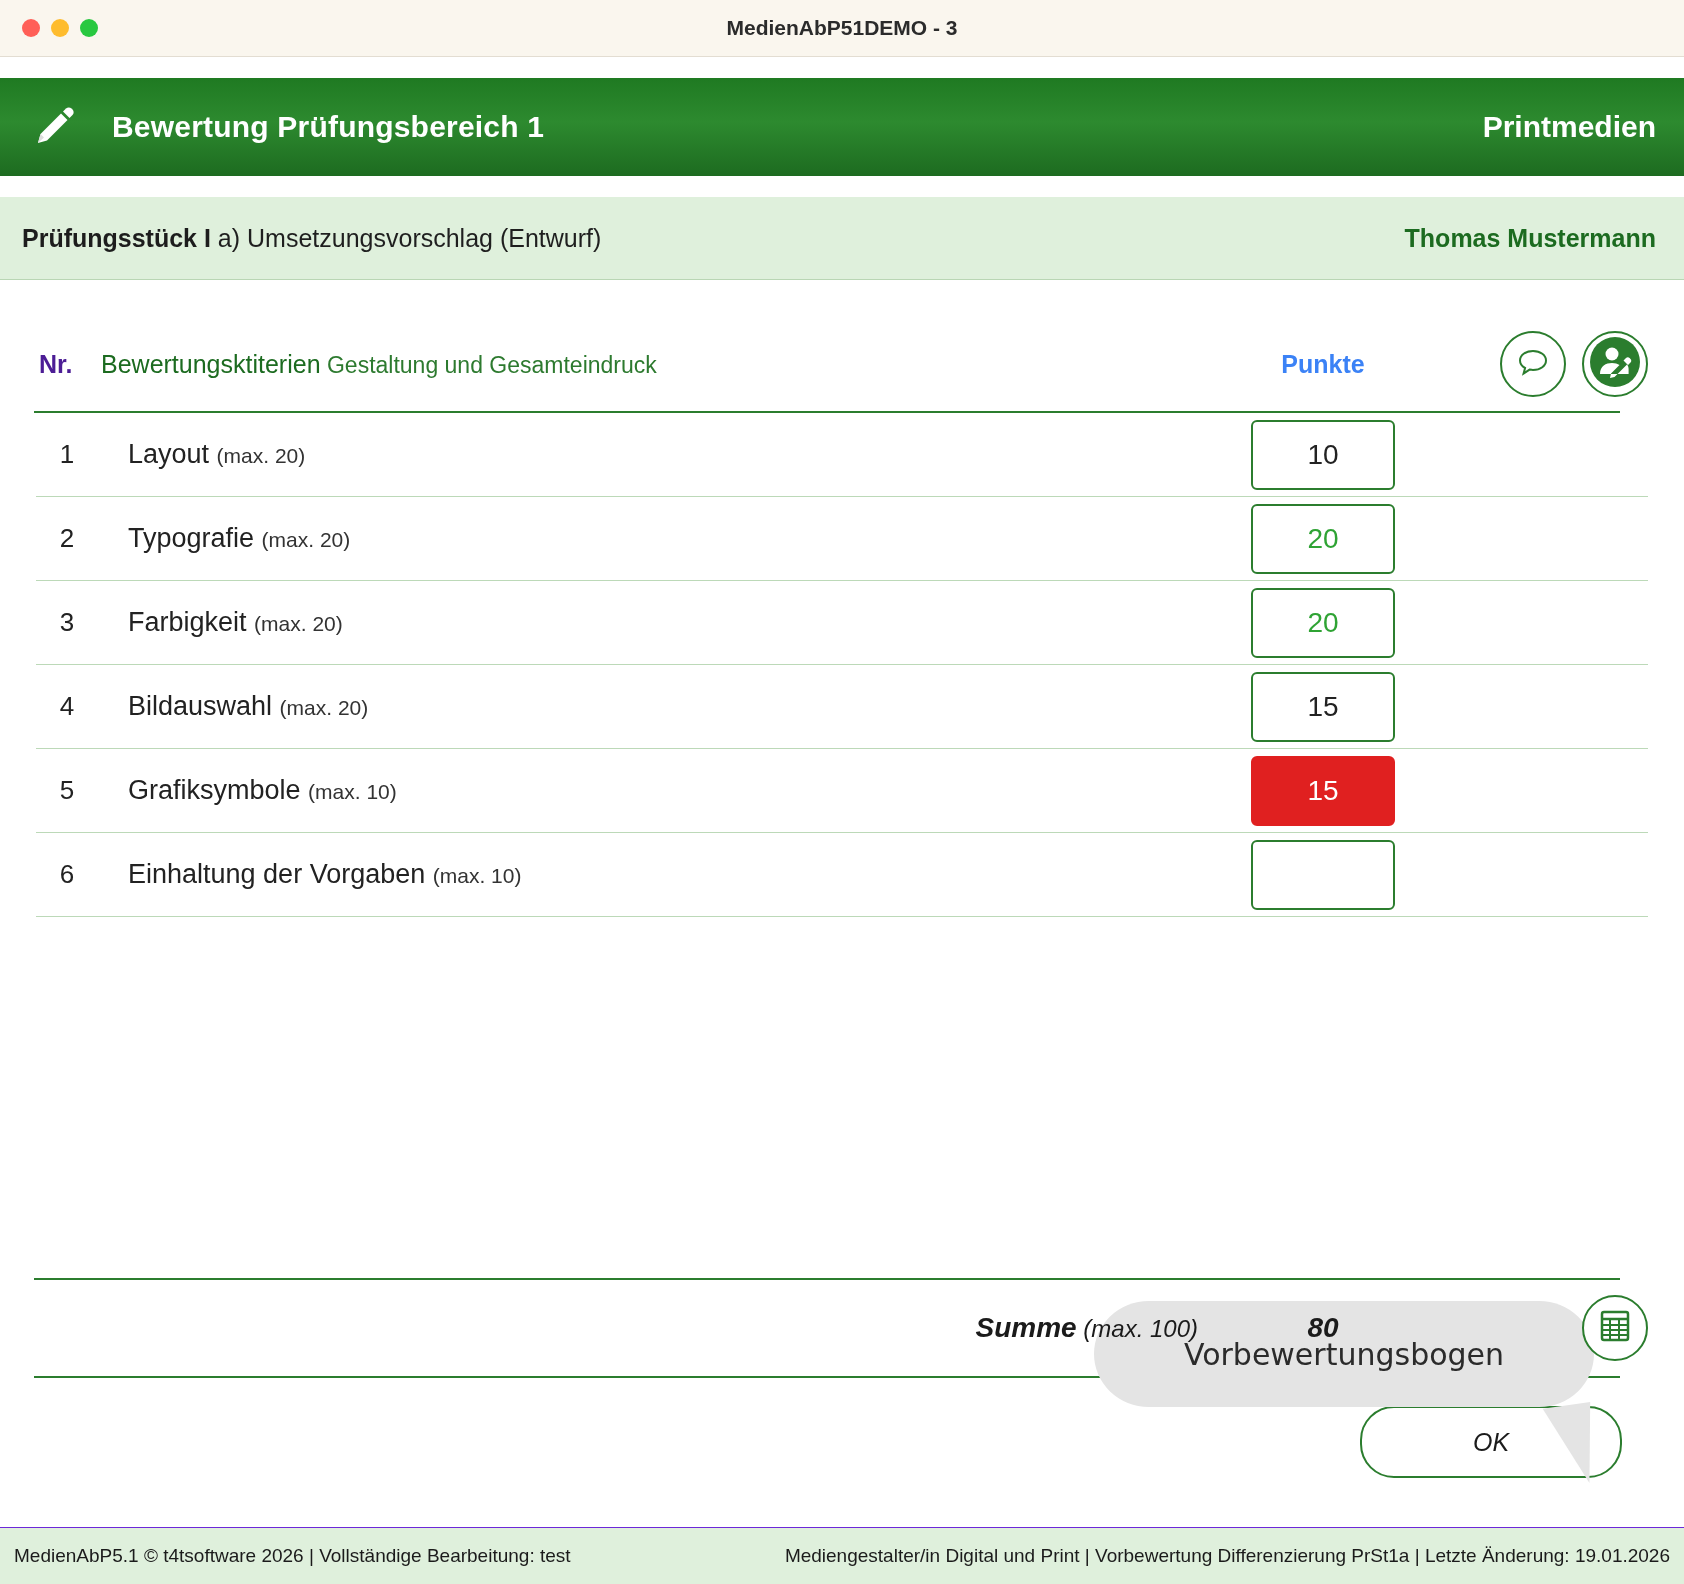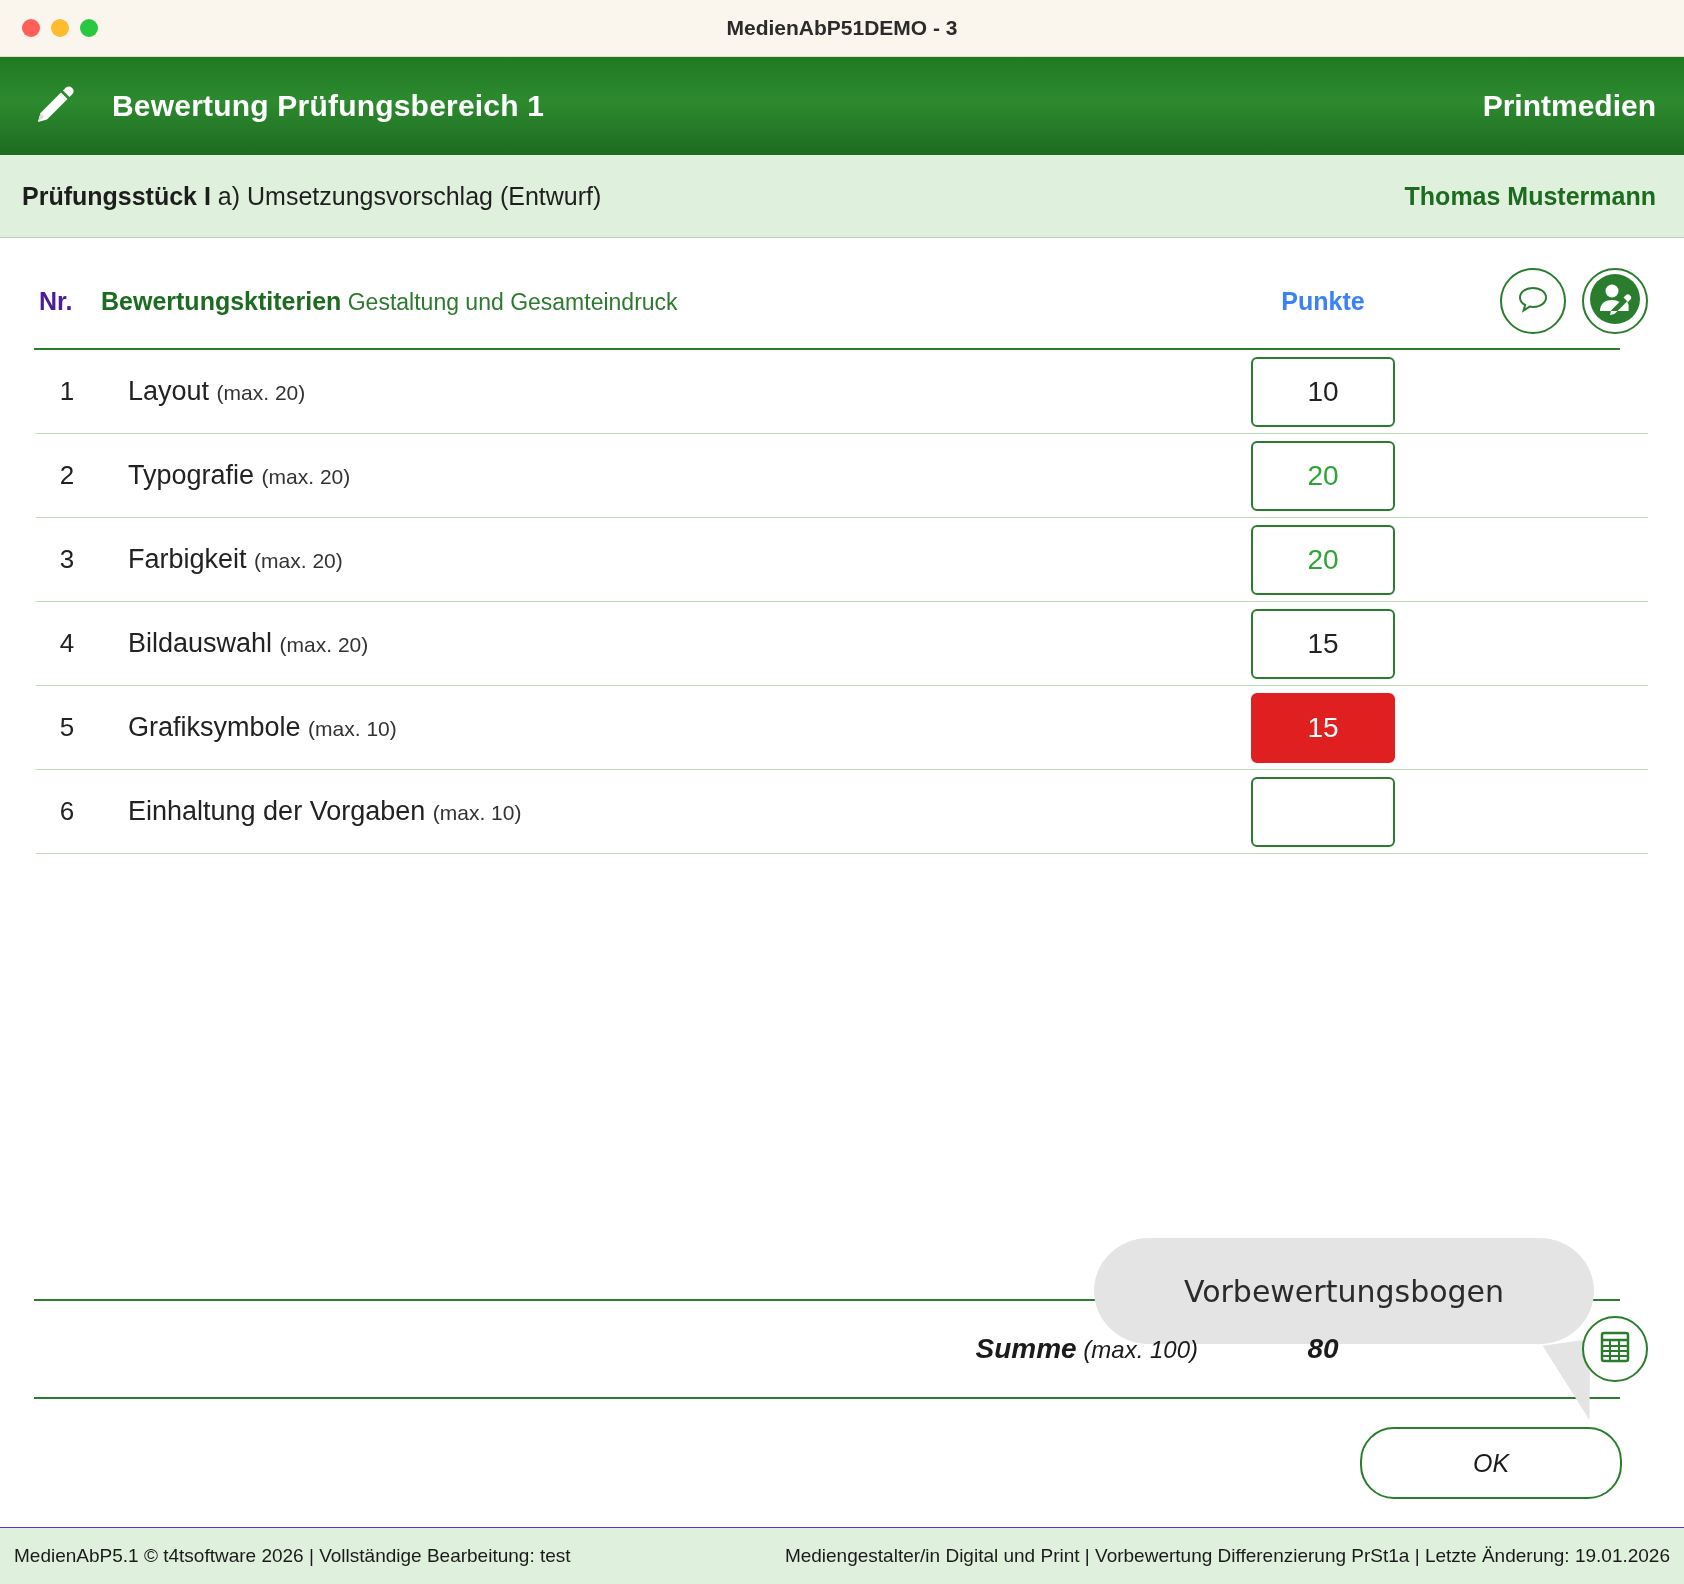--- a/index.html
+++ b/index.html
@@ -13,20 +13,21 @@
     font-family: "Liberation Sans", sans-serif;
     overflow: hidden;
   }
   .window {
     position: relative;
     width: 1684px;
     height: 1584px;
     background: #ffffff;
     display: flex;
     flex-direction: column;
+    gap: 21px;
   }
   
   .titlebar {
     height: 56px;
     background: #faf6ee;
     border-bottom: 1px solid #e3ddd2;
     display: flex;
     align-items: center;
     position: relative;
     flex: 0 0 auto;
@@ -122,21 +123,21 @@
     font-size: 25px;
     font-weight: bold;
     color: #4c1d95;
     padding-left: 3px;
   }
   .th-crit {
     flex: 1 1 auto;
     font-size: 25px;
     color: #1c6b20;
   }
-  .th-crit b { font-weight: bold; text-align: right; }
+  .th-crit b { font-weight: normal; text-align: right; }
   .th-crit .sub { font-weight: normal; font-size: 23px; color: #2d7a2f; }
   .th-punkte {
     width: 250px;
     text-align: center;
     font-size: 25px;
     font-weight: bold;
     color: #3b82f6;
   }
   .head-icons {
     width: 200px;

